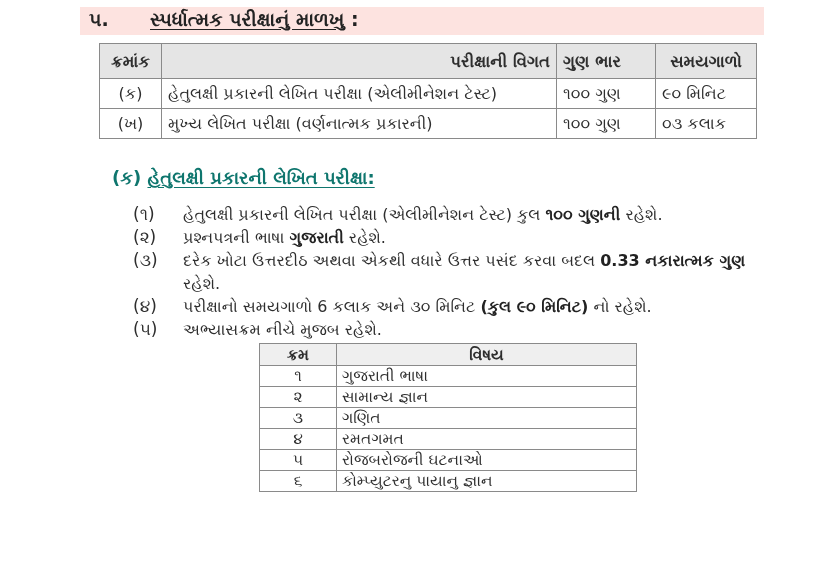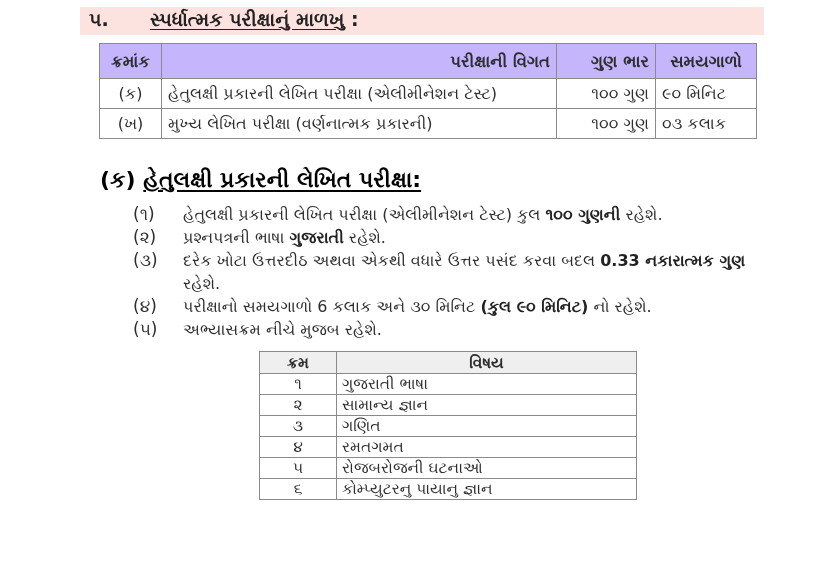--- a/index.html
+++ b/index.html
@@ -13,37 +13,37 @@
   }
   .sec-num { left: 89px; top: 8px; font-size: 19px; font-weight: bold; color: #222; }
   .sec-title { left: 150px; top: 8px; font-size: 19px; font-weight: bold; color: #222; }
   .sec-title .u { text-decoration: underline; text-underline-offset: 3px; }
 
   table { border-collapse: collapse; }
   .t1 { left: 99px; top: 43px; width: 658px; }
   .t1 td, .t1 th {
     border: 1.5px solid #8a8a8a; font-size: 16px; height: 29px; padding: 0 6px; color: #2e2e2e;
   }
-  .t1 th { background: #c4b5fd; height: 34px; font-weight: bold; font-size: 16.5px; }
+  .t1 th { background: #e5e5e5; height: 34px; font-weight: bold; font-size: 16.5px; }
   .t1 .c1 { width: 49px; text-align: center; }
   .t1 .c2 { width: 382px; text-align: left; }
-  .t1 .c3 { width: 86px; text-align: right; }
+  .t1 .c3 { width: 86px; text-align: left; }
   .t1 .c4 { width: 88px; }
   .t1 th.c2 { text-align: right; }
 
-  .sub-head { left: 100px; top: 167px; font-size: 22px; font-weight: bold; color: #000000; }
+  .sub-head { left: 112px; top: 167px; font-size: 18px; font-weight: bold; color: #0f766e; }
   .sub-head .u { text-decoration: underline; text-underline-offset: 3px; }
 
   .list { left: 133px; top: 203px; width: 640px; }
   .li { display: flex; font-size: 16px; line-height: 23px; color: #2e2e2e; }
   .li .n { width: 50px; flex: none; font-size: 17px; }
   .li .t { flex: 1; }
   .li .t b { color: #222; margin-top: 9px; }
 
-  .t2 { left: 259px; top: 351px; width: 378px; padding-left: 12px; }
+  .t2 { left: 259px; top: 343px; width: 378px; padding-left: 12px; }
   .t2 td, .t2 th {
     border: 1.5px solid #8a8a8a; font-size: 15.5px; height: 20px; padding: 0 5px; color: #2e2e2e;
   }
   .t2 th { background: #efefef; font-weight: bold; height: 21px; }
   .t2 .c1 { width: 66px; text-align: center; }
   .t2 .c2 { text-align: left; }
   .t2 th.c2 { text-align: center; }
 </style>
 </head>
 <body>

